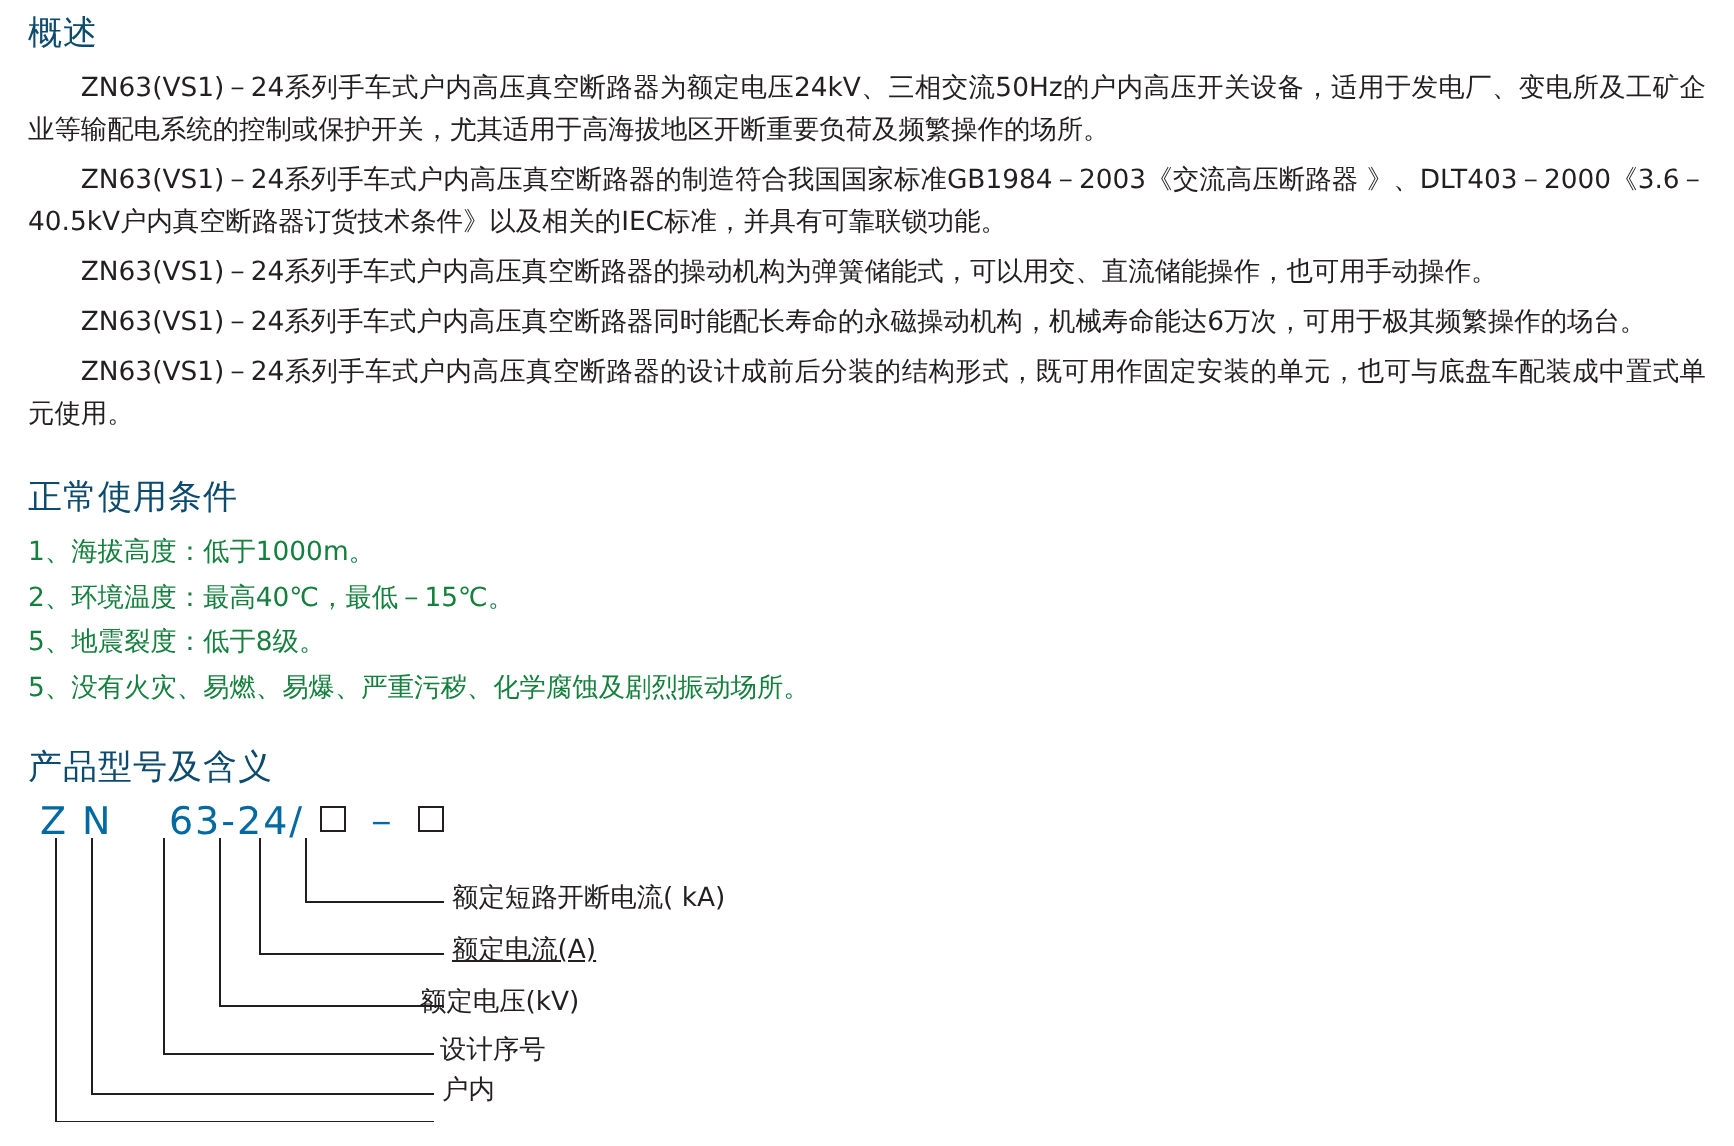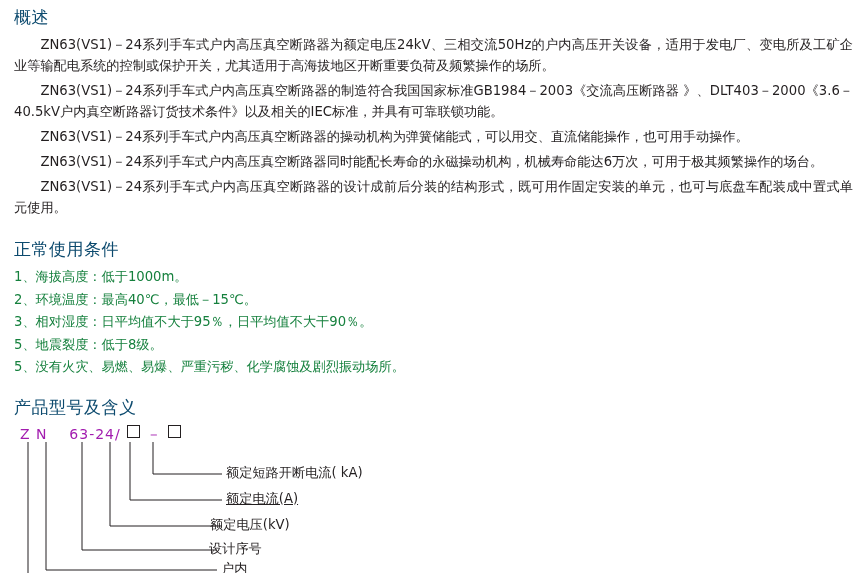--- a/index.html
+++ b/index.html
@@ -58,25 +58,25 @@
   
   .model-block {
     position: relative;
     height: 160px;
     margin-top: 6px;
   }
   .model-code {
     position: absolute;
     left: 6px;
     top: 0;
-    font-size: 14px;
+    font-size: 19px;
     line-height: 20px;
     letter-spacing: 1px;
     white-space: nowrap;
-    color: #a21caf;
+    color: #0369a1;
   }
   .model-code .sq {
     display: inline-block;
     width: 11px;
     height: 11px;
     border: 1px solid #231f20;
     vertical-align: 1px;
     margin: 0 1px;
   }
   .leader-svg {
@@ -105,21 +105,20 @@
   <p class="para">ZN63(VS1)－24系列手车式户内高压真空断路器的制造符合我国国家标准GB1984－2003《交流高压断路器 》、DLT403－2000《3.6－40.5kV户内真空断路器订货技术条件》以及相关的IEC标准，并具有可靠联锁功能。</p>
   <p class="para">ZN63(VS1)－24系列手车式户内高压真空断路器的操动机构为弹簧储能式，可以用交、直流储能操作，也可用手动操作。</p>
   <p class="para">ZN63(VS1)－24系列手车式户内高压真空断路器同时能配长寿命的永磁操动机构，机械寿命能达6万次，可用于极其频繁操作的场台。</p>
   <p class="para">ZN63(VS1)－24系列手车式户内高压真空断路器的设计成前后分装的结构形式，既可用作固定安装的单元，也可与底盘车配装成中置式单元使用。</p>
 
   <h2 class="section-title sec2">正常使用条件</h2>
 
   <ol class="conditions">
     <li>1、海拔高度：低于1000m。</li>
     <li>2、环境温度：最高40℃，最低－15℃。</li>
-    <li>3、相对湿度：日平均值不大于95％，日平均值不大干90％。</li>
     <li>5、地震裂度：低于8级。</li>
     <li>5、没有火灾、易燃、易爆、严重污秽、化学腐蚀及剧烈振动场所。</li>
   </ol>
 
   <h2 class="section-title sec3">产品型号及含义</h2>
 
   <div class="model-block">
 
     <div class="model-code">
       <span>Z N</span>
@@ -141,18 +140,18 @@
       <path d="M68 18 L68 126 L203 126" stroke="#231f20" stroke-width="1" fill="none"></path>
 
       <path d="M32 18 L32 146 L203 146" stroke="#231f20" stroke-width="1" fill="none"></path>
 
       <path d="M14 18 L14 160 L203 160" stroke="#231f20" stroke-width="1" fill="none"></path>
     </svg>
 
     <div class="leg" style="left:212px; top:40px;">额定短路开断电流( kA)</div>
     <div class="leg" style="left:212px; top:66px;text-decoration:underline;">额定电流(A)</div>
     <div class="leg" style="left:196px; top:92px;">额定电压(kV)</div>
-    <div class="leg" style="left:195px; top:116px;">设计序号</div>
+    <div class="leg" style="left:206px; top:116px;">设计序号</div>
     <div class="leg" style="left:207px; top:136px;">户内</div>
 
   </div>
 
 </div>
 
 </body></html>

